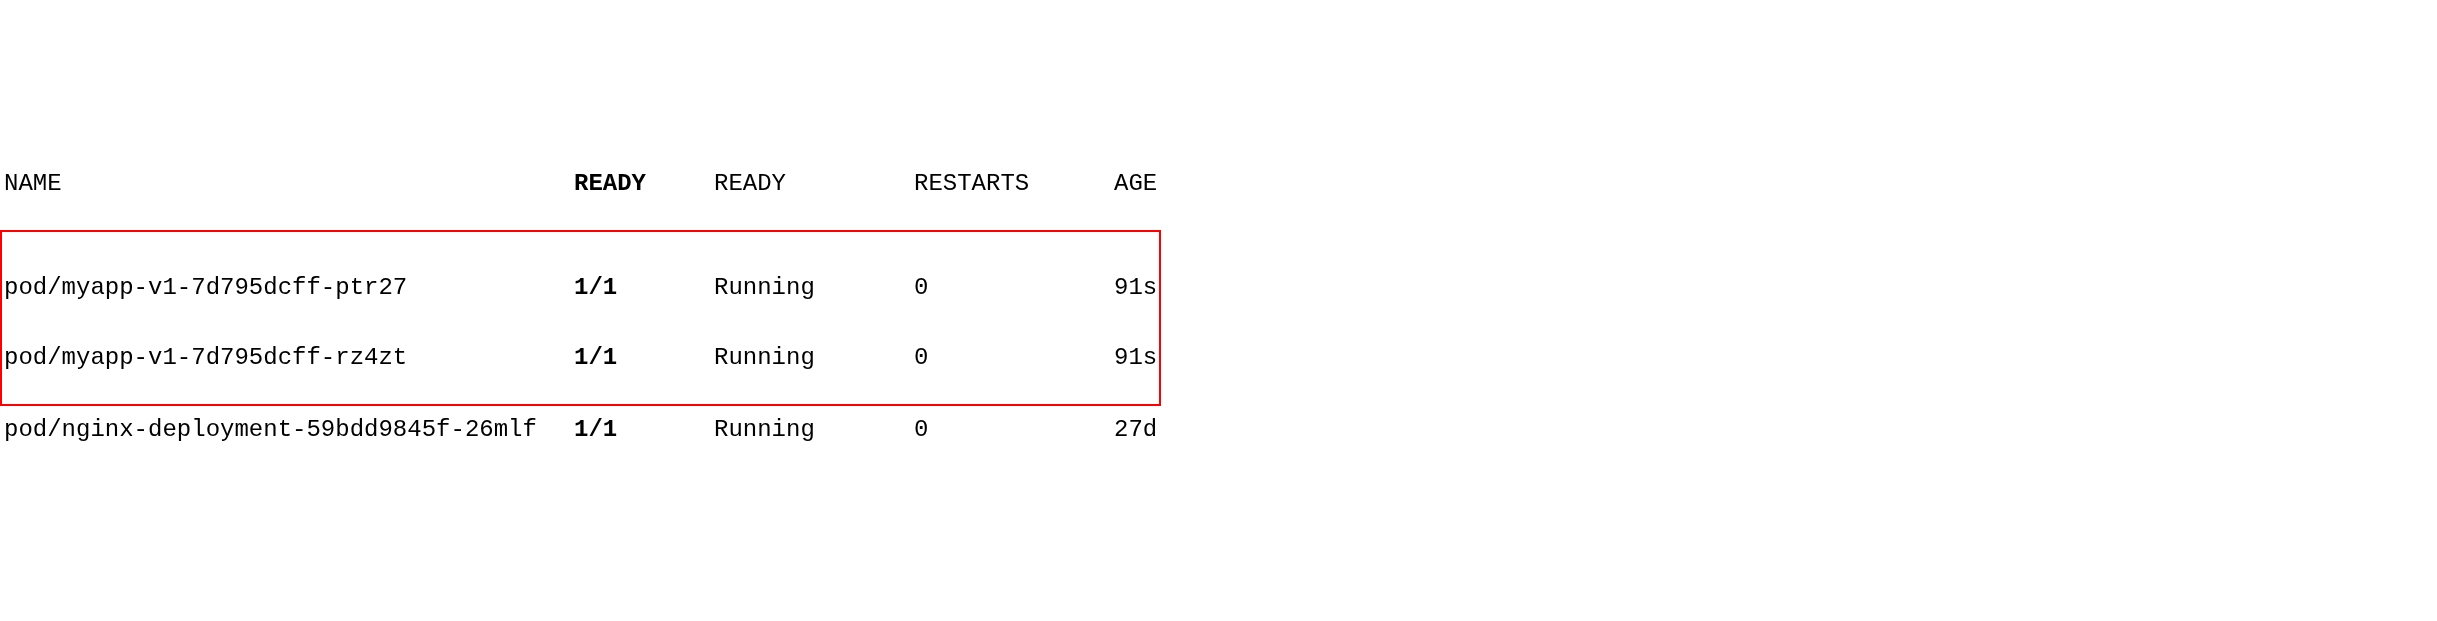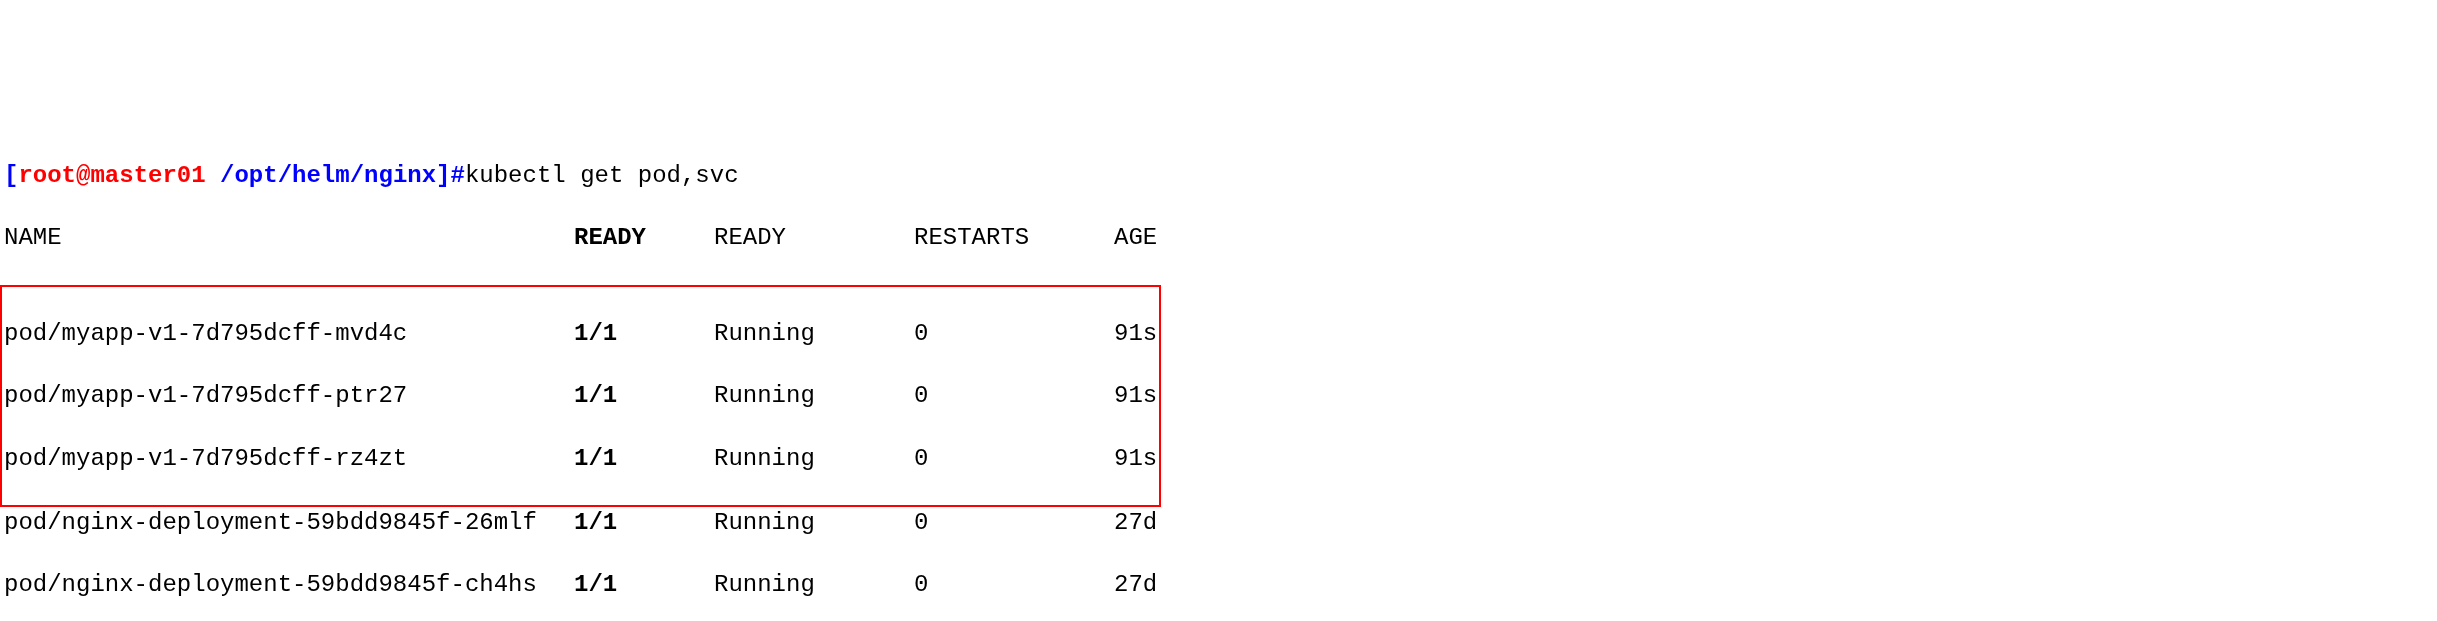--- a/index.html
+++ b/index.html
@@ -30,45 +30,42 @@
     }
     .command {
       color: #000000;
     }
     .row {
       display: block;
     }
     .c-name { display: inline-block; width: 570px; }
     .c-ready { display: inline-block; width: 140px; font-weight: bold; }
     .c-status { display: inline-block; width: 200px; }
-    .c-restarts { display: inline-block; width: 200px; }
+    .c-restarts { display: inline-block; width: 200px; margin-top: 8px; }
     .c-age { display: inline-block; }
     
     .red-box {
       border: 2px solid #ff0000;
       display: inline-block;
       padding: 0 2px;
       margin-left: -4px;
     }
   </style>
 </head>
 <body>
 
 
 
 <div>
-<div class="row"><span class="prompt-bracket">[</span><span class="prompt-user">root@master01 </span><span class="prompt-path">/opt/helm/nginx</span><span class="prompt-bracket">]#</span><span class="command">kubectl get pod,svc</span></div>
 <div class="row"><span class="c-name">NAME</span><span class="c-ready">READY</span><span class="c-status">READY</span><span class="c-restarts">RESTARTS</span><span class="c-age">AGE</span></div>
 <div class="red-box">
-<div class="row"><span class="c-name">pod/myapp-v1-7d795dcff-mvd4c</span><span class="c-ready">1/1</span><span class="c-status">Running</span><span class="c-restarts">0</span><span class="c-age">91s</span></div>
 <div class="row"><span class="c-name">pod/myapp-v1-7d795dcff-ptr27</span><span class="c-ready">1/1</span><span class="c-status">Running</span><span class="c-restarts">0</span><span class="c-age">91s</span></div>
 <div class="row"><span class="c-name">pod/myapp-v1-7d795dcff-rz4zt</span><span class="c-ready">1/1</span><span class="c-status">Running</span><span class="c-restarts">0</span><span class="c-age">91s</span></div>
 </div>
 <div class="row"><span class="c-name">pod/nginx-deployment-59bdd9845f-26mlf</span><span class="c-ready">1/1</span><span class="c-status">Running</span><span class="c-restarts">0</span><span class="c-age">27d</span></div>
-<div class="row"><span class="c-name">pod/nginx-deployment-59bdd9845f-ch4hs</span><span class="c-ready">1/1</span><span class="c-status">Running</span><span class="c-restarts">0</span><span class="c-age">27d</span></div>
 
 
 
 
 
 
 
 </div>
 
 

